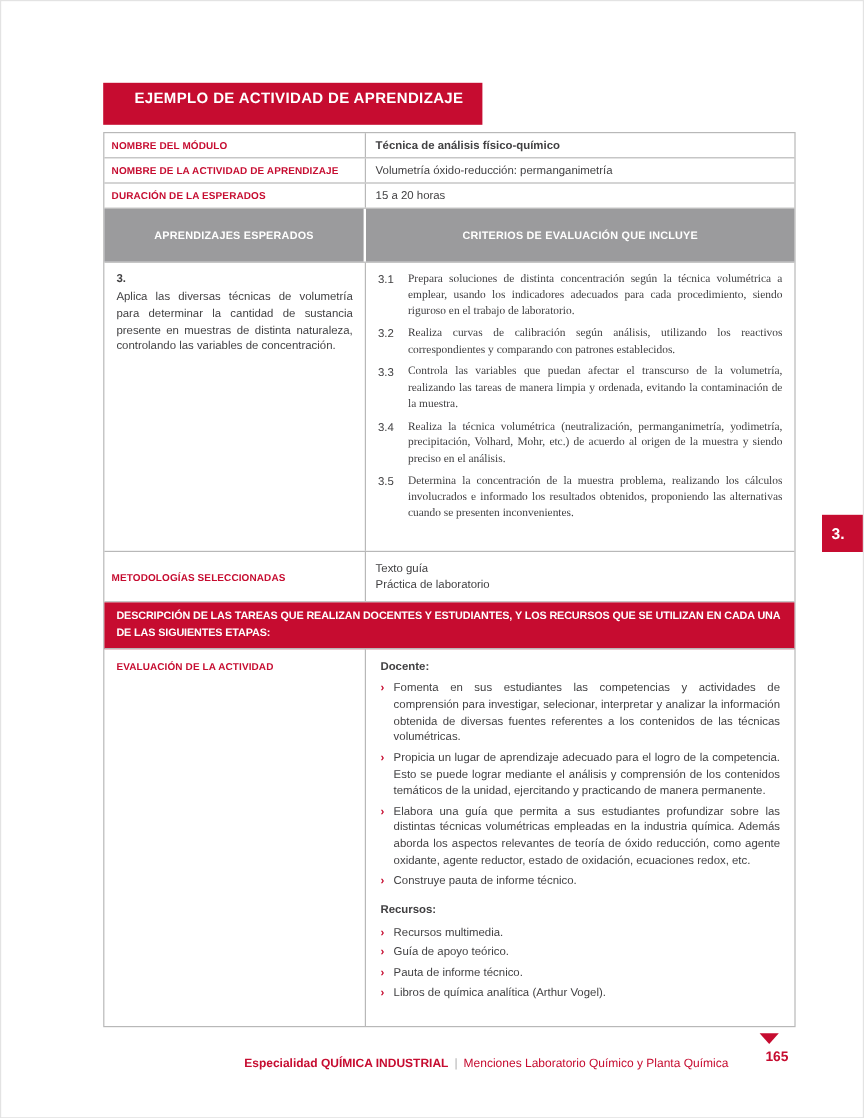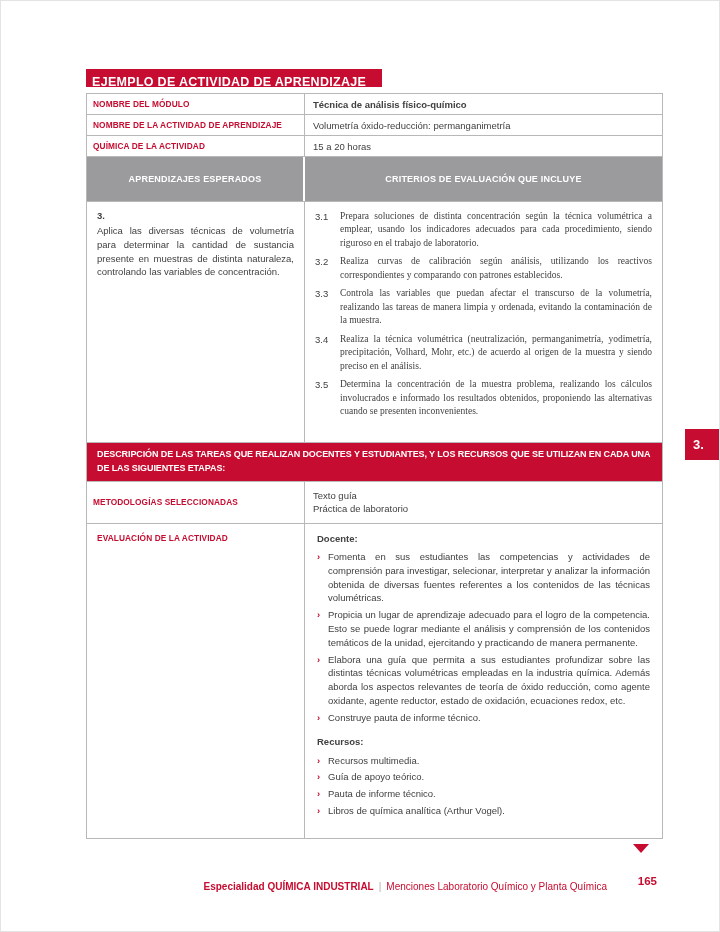--- a/index.html
+++ b/index.html
@@ -17,22 +17,22 @@
     position:relative;
     overflow:hidden;
   }
   .page{position:absolute;inset:0;background:#fff;border:1px solid #e3e3e3;}
   .content{position:absolute;left:85px;top:68px;width:577px;}
 
   .title-bar{
     display:inline-block;
     background:var(--red);color:#fff;
     font-weight:bold;font-size:12.5px;letter-spacing:.3px;
-    height:18px;line-height:27px;
-    padding:0 16px 0 6px;
+    height:35px;line-height:27px;
+    padding:0 16px 0 26px;
     margin-bottom:6px;
     min-width:296px;
   }
 
   .doc-table{border:1px solid var(--border);width:577px;}
   .row{display:flex;border-bottom:1px solid var(--border);}
   .row:last-child{border-bottom:none;}
 
   .cell{padding:4px 8px;}
   .lbl{
@@ -136,21 +136,21 @@
         <div class="cell lbl">NOMBRE DEL MÓDULO</div>
         <div class="cell val bold">Técnica de análisis físico-químico</div>
       </div>
 
       <div class="row info-row">
         <div class="cell lbl">NOMBRE DE LA ACTIVIDAD DE APRENDIZAJE</div>
         <div class="cell val">Volumetría óxido-reducción: permanganimetría</div>
       </div>
 
       <div class="row info-row">
-        <div class="cell lbl">QUÍMICA DE LA ACTIVIDAD</div>
+        <div class="cell lbl">DURACIÓN DE LA ESPERADOS</div>
         <div class="cell val">15 a 20 horas</div>
       </div>
 
       <div class="row header-row">
         <div class="hdr hdr-left">APRENDIZAJES ESPERADOS</div>
         <div class="hdr hdr-right">CRITERIOS DE EVALUACIÓN QUE INCLUYE</div>
       </div>
 
       <div class="row body-row">
         <div class="lbl-col">
@@ -179,32 +179,32 @@
               <span class="crit-text">Realiza la técnica volumétrica (neutralización, permanganimetría, yodimetría, precipitación, Volhard, Mohr, etc.) de acuerdo al origen de la muestra y siendo preciso en el análisis.</span>
             </div>
 
             <div class="crit-item">
               <span class="crit-num">3.5</span>
               <span class="crit-text">Determina la concentración de la muestra problema, realizando los cálculos involucrados e informado los resultados obtenidos, proponiendo las alternativas cuando se presenten inconvenientes.</span>
             </div>
           </div>
       </div>
 
-      <div class="row desc-bar">
-        <span>DESCRIPCIÓN DE LAS TAREAS QUE REALIZAN DOCENTES Y ESTUDIANTES, Y LOS RECURSOS QUE SE UTILIZAN EN CADA UNA DE LAS SIGUIENTES ETAPAS:</span>
-      </div>
-
       <div class="row metod-row">
         <div class="cell lbl metod-lbl">METODOLOGÍAS SELECCIONADAS</div>
         <div class="cell val metod-vals">
           <div>Texto guía</div>
           <div>Práctica de laboratorio</div>
         </div>
       </div>
 
+      <div class="row desc-bar">
+        <span>DESCRIPCIÓN DE LAS TAREAS QUE REALIZAN DOCENTES Y ESTUDIANTES, Y LOS RECURSOS QUE SE UTILIZAN EN CADA UNA DE LAS SIGUIENTES ETAPAS:</span>
+      </div>
+
       <div class="row prep-row">
         <div class="lbl-col lbl prep-lbl">EVALUACIÓN DE LA ACTIVIDAD</div>
         <div class="prep-content">
           <div class="sub-heading">Docente:</div>
           <div class="bullet-list">
 
               <div class="bullet-item">
                 <span class="chev">›</span>
                 <span class="bullet-text">Fomenta en sus estudiantes las competencias y actividades de comprensión para investigar, selecionar, interpretar y analizar la información obtenida de diversas fuentes referentes a los contenidos de las técnicas volumétricas.</span>
               </div>

